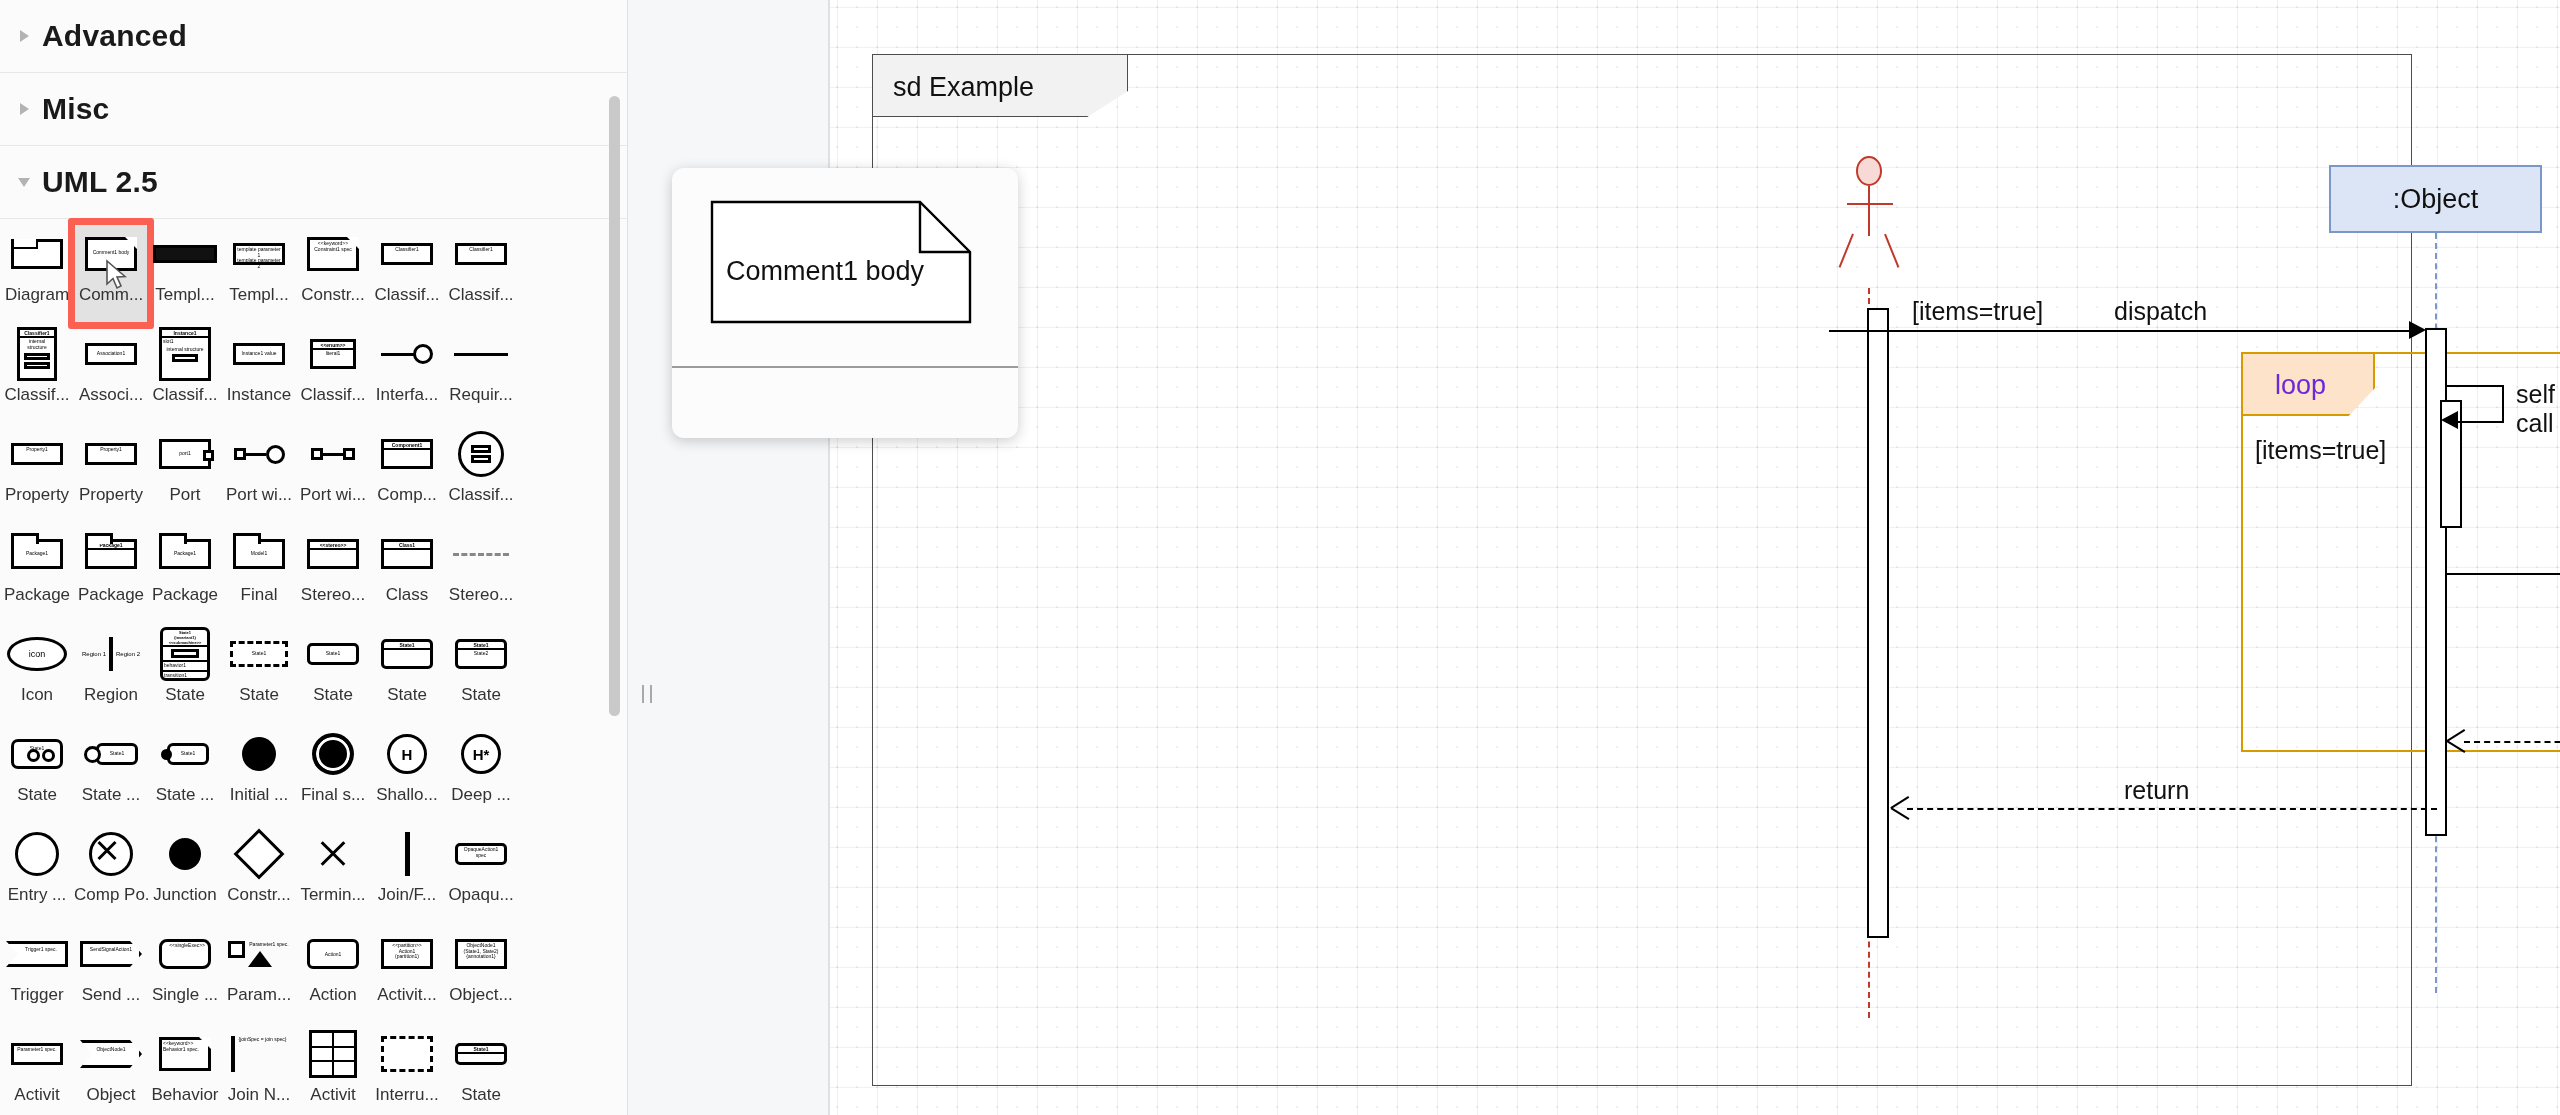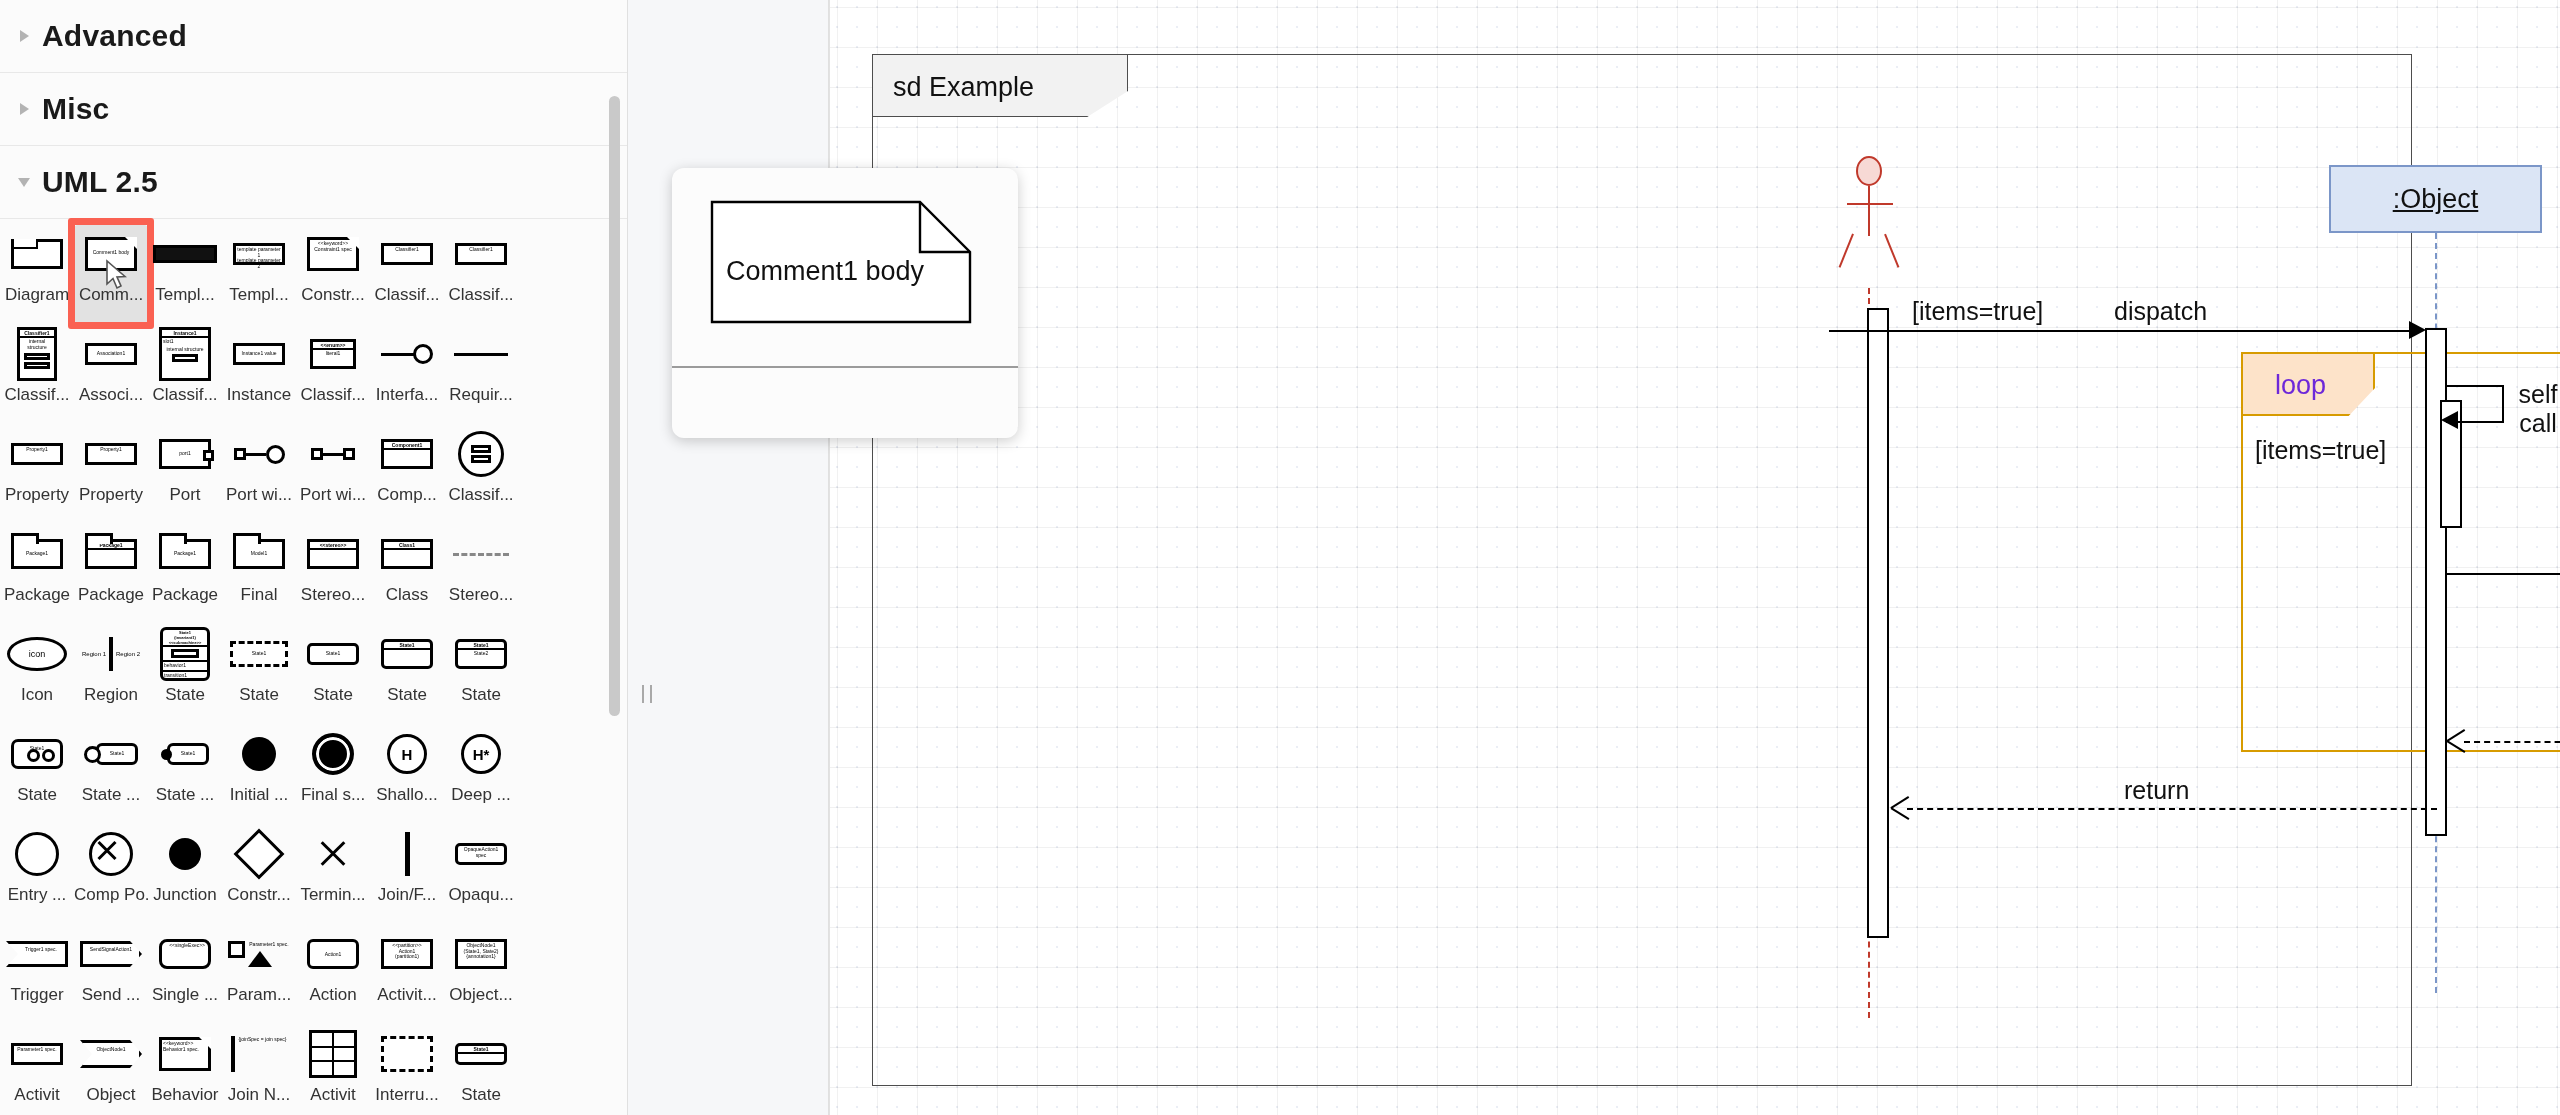--- a/index.html
+++ b/index.html
@@ -101,21 +101,21 @@
   }
   #gutter-handle{
     position:absolute;left:642px;top:685px;width:10px;height:18px;
     display:flex;justify-content:space-between;
   }
   #gutter-handle i{width:2px;height:18px;background:#a9a9a9;display:block;}
 
   
   #canvas{
     position:absolute;left:829px;top:0;right:0;height:1115px;
-    background:#ffffff;overflow:hidden;text-align:center;
+    background:#ffffff;overflow:hidden;
   }
   #grid{
     position:absolute;inset:0;
     background-image:
       linear-gradient(to right, rgba(0,0,0,0.055) 1px, transparent 1px),
       linear-gradient(to bottom, rgba(0,0,0,0.055) 1px, transparent 1px);
     background-size:40px 40px;
     background-position:8px 7px;
   }
   #grid-dots{
@@ -146,21 +146,21 @@
     border:2.4px solid #c0392b;background:#f7d9d5;box-sizing:border-box;}
   .actor-body{position:absolute;left:26px;top:30px;width:2.4px;height:50px;background:#c0392b;}
   .actor-arms{position:absolute;left:5px;top:47px;width:46px;height:2.4px;background:#c0392b;}
   .actor-legL{position:absolute;left:10px;top:78px;width:2.4px;height:36px;background:#c0392b;transform:rotate(22deg);transform-origin:top;}
   .actor-legR{position:absolute;left:42px;top:78px;width:2.4px;height:36px;background:#c0392b;transform:rotate(-22deg);transform-origin:top;}
   #actor-lifeline{position:absolute;left:1039px;top:288px;width:0;height:730px;
     border-left:2px dashed #c0392b;}
 
   
   .obj-box{position:absolute;height:68px;display:flex;align-items:center;justify-content:center;
-    font-size:27px;color:#111;box-sizing:border-box;text-decoration:underline;}
+    font-size:27px;color:#111;box-sizing:border-box;}
   #obj1{left:1500px;top:165px;width:213px;background:#dbe5f5;border:2px solid #7b96c8;}
   #ll1{position:absolute;left:1606px;top:233px;width:0;height:760px;border-left:2.4px dashed #7b96c8;}
 
   
   .act{position:absolute;background:#fff;border:2.3px solid #000;box-sizing:border-box;}
   #act-a{left:1038px;top:308px;width:22px;height:630px;}
   #act-b{left:1596px;top:328px;width:22px;height:508px;}
   #act-b2{left:1611px;top:400px;width:22px;height:128px;}
 
   

